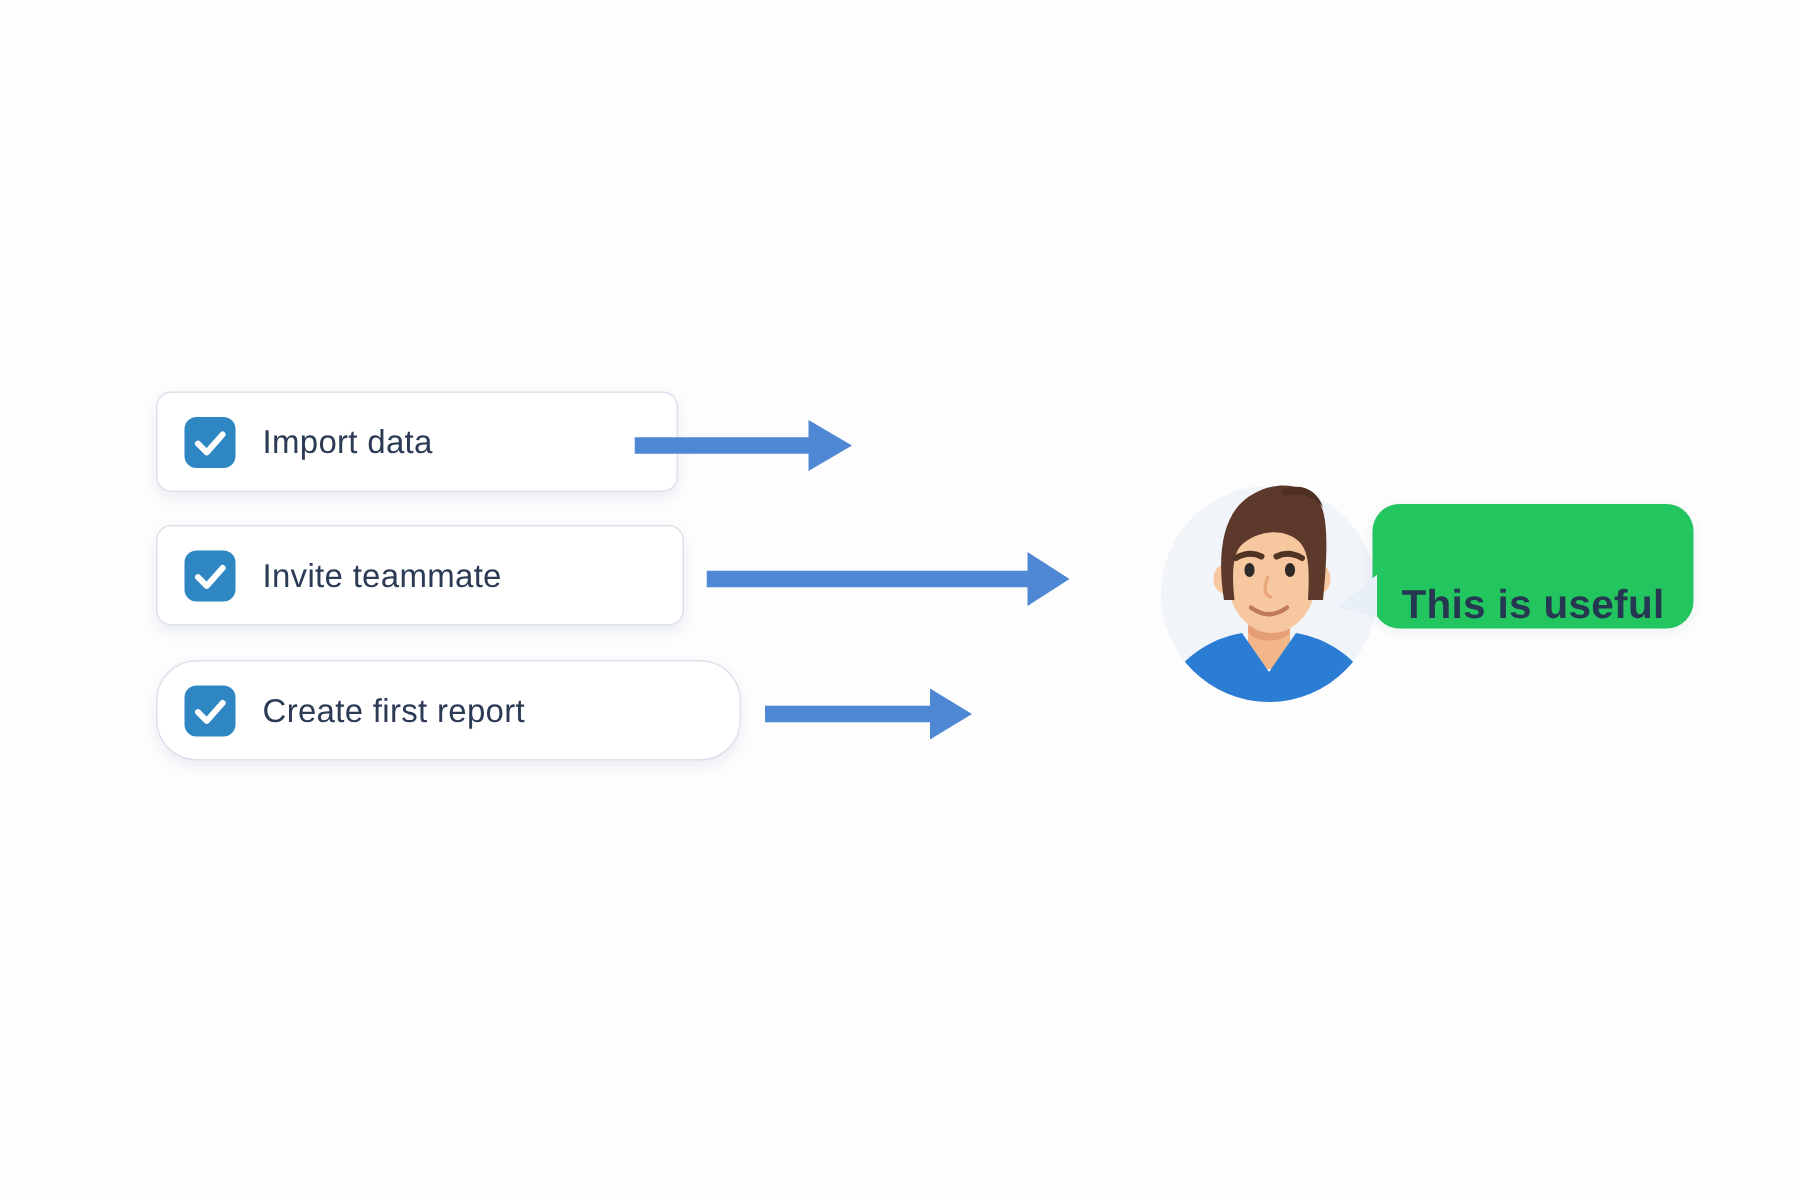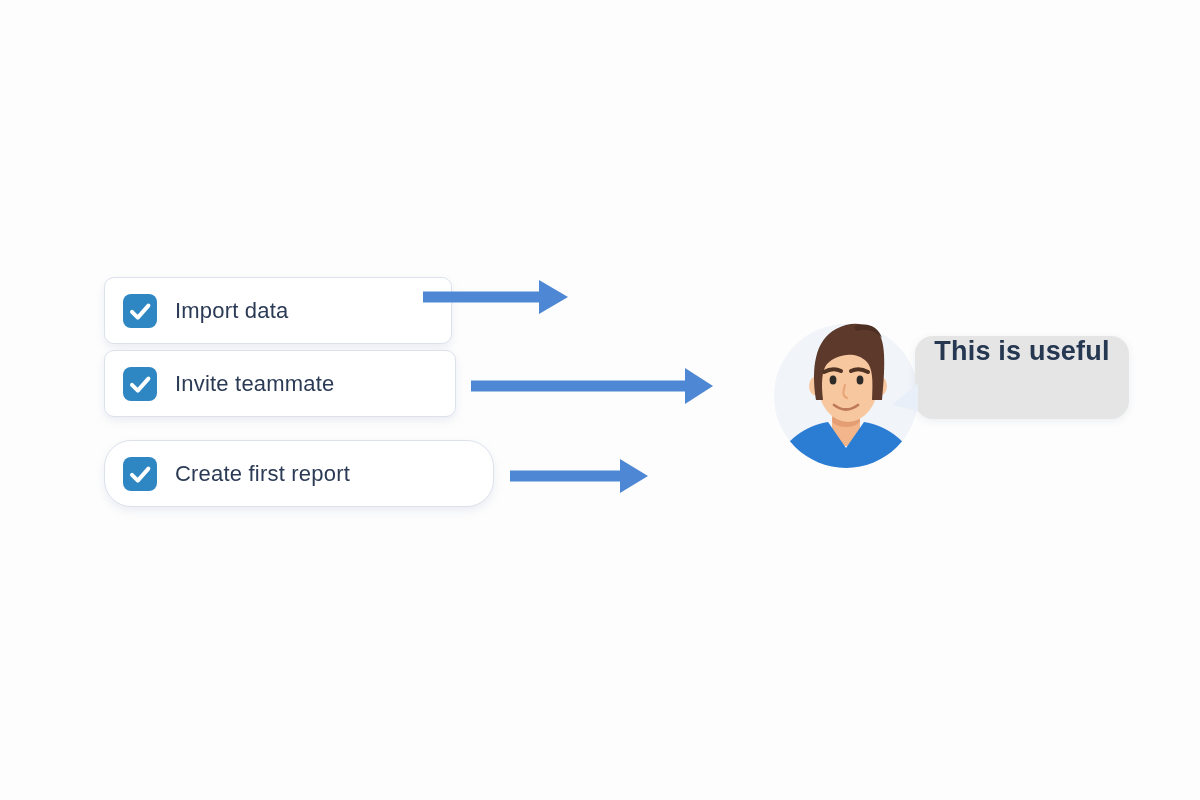--- a/index.html
+++ b/index.html
@@ -22,21 +22,21 @@
     height: 67px;
     background: #ffffff;
     border: 1.5px solid #dde1ec;
     border-radius: 10px;
     box-shadow: 0 4px 9px rgba(140, 155, 190, 0.16);
     display: flex;
     align-items: center;
     box-sizing: border-box;
     padding-left: 18px;
   }
-  .card1 { top: 277px; width: 348px; }
+  .card1 { top: 261px; width: 348px; }
   .card2 { top: 350px; width: 352px; }
   .card3 { top: 440px; width: 390px; border-radius: 27px; }
 
   .checkbox {
     width: 34px;
     height: 34px;
     border-radius: 8px;
     background: #2e86c3;
     display: inline-flex;
     align-items: center;
@@ -70,25 +70,25 @@
   }
   .avatar svg { display: block; overflow: visible; }
 
   
   .bubble {
     position: absolute;
     left: 915px;
     top: 336px;
     width: 214px;
     height: 83px;
-    background: #e5e5e5;
+    background: #22c55e;
     border-radius: 18px;
     box-shadow: 0 2px 8px rgba(31, 59, 115, 0.07);
     display: flex;
-    align-items: flex-start;
+    align-items: flex-end;
     justify-content: center;
   }
   .bubble-tail {
     position: absolute;
     left: -23px;
     bottom: 6px;
     display: block;
   }
   .bubble-text {
     font-size: 27px;

